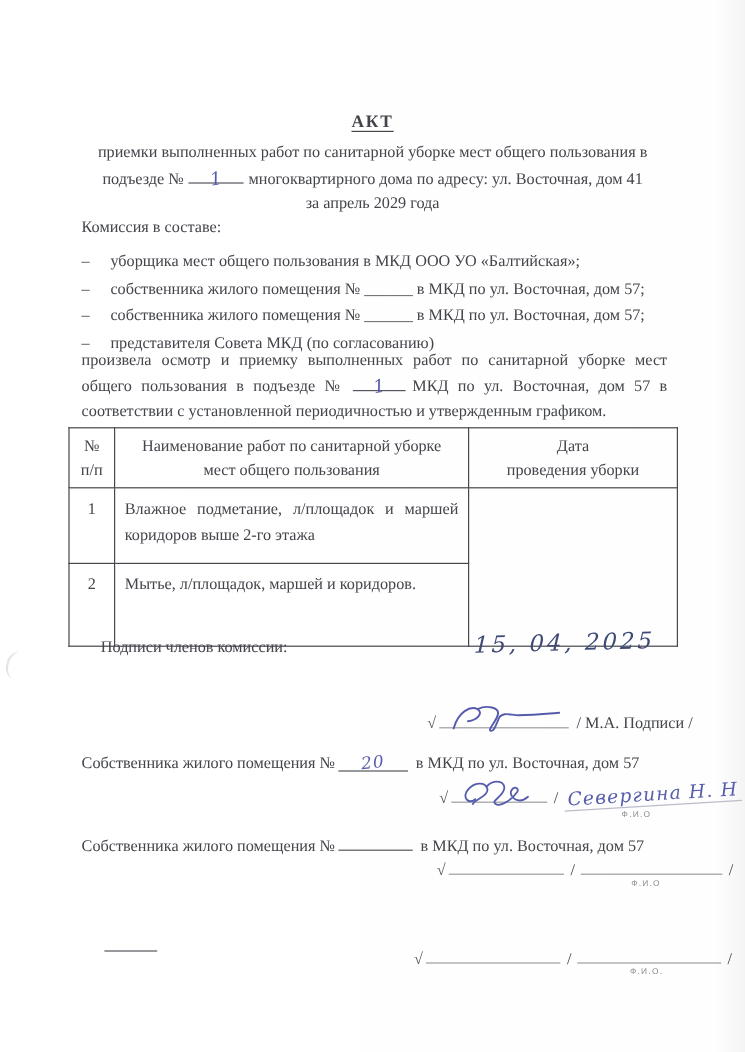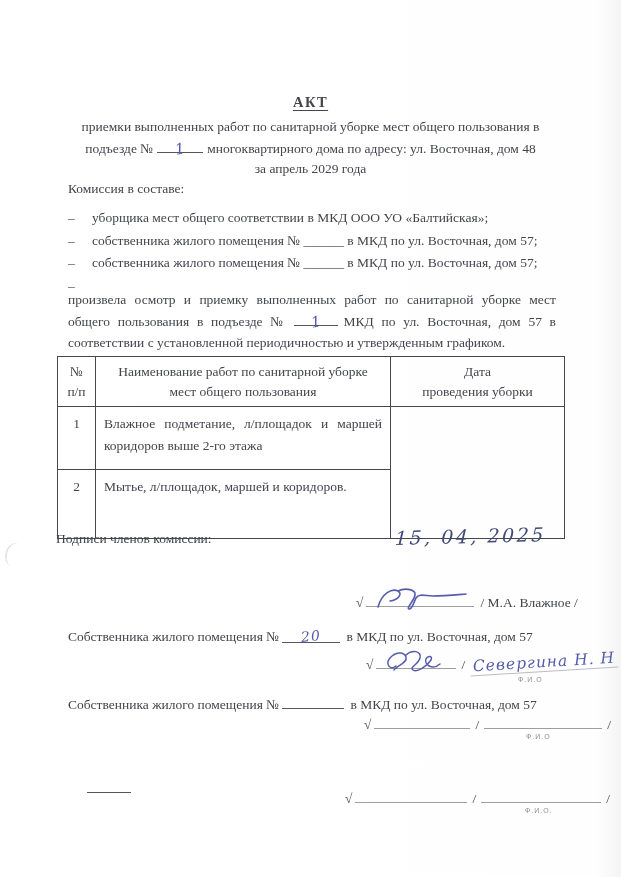--- a/index.html
+++ b/index.html
@@ -39,21 +39,21 @@
                    vertical-align:middle; white-space:pre-line; }
   .work-table td { padding:6px 8px; vertical-align:top; line-height:21.5px; }
   .td-num { text-align:center; padding:6px 2px; }
   .r1 td { height:50px; }
   .r1 .td-name { text-align:justify;margin-top:44px; }
   .r2 td { height:56px; }
   .td-date { position:relative; }
   .hw-date { position:absolute; left:4px; bottom:-9px; font-size:19px; color:#3f4977;
              letter-spacing:2.5px; white-space:nowrap; transform:rotate(-1.5deg) skewX(-4deg); }
   
-  .sign-heading { position:absolute; top:531px; left:56px; }
+  .sign-heading { position:absolute; top:531px; left:84px; }
   .sig-label { position:absolute; left:68px; white-space:nowrap; }
   .b0 { top:561px; } .b1 { top:628px; } .b2 { top:694px; } .b3 { top:762px; white-space:pre-wrap; }
   .sigrow { position:absolute; white-space:nowrap; height:18px; }
   .check { color:#55565c; margin-right:3px; }
   .sigline { display:inline-block; border-bottom:1px solid #9d9da2; height:14px;
              position:relative; vertical-align:baseline; }
   .sig-svg { position:absolute; left:6px; bottom:-7px; }
   .signame { margin-left:6px; }
   .slash { margin:0 5px; }
   .sig1 { top:592px; left:356px; } .sig1 .sigline { width:108px; }
@@ -74,42 +74,43 @@
 </head>
 <body>
 
 <div class="doc">
 
   <div class="title">АКТ</div>
 
   <div class="subtitle">
     <div>приемки выполненных работ по санитарной уборке мест общего пользования в</div>
     <div>
-      <span>подъезде №</span><span class="blank blank-entrance"><span class="hand hw-num">1</span></span><span>многоквартирного дома по адресу: ул. Восточная, дом 48</span>
+      <span>подъезде №</span><span class="blank blank-entrance"><span class="hand hw-num">1</span></span><span>многоквартирного дома по адресу: ул. Восточная, дом 41</span>
     </div>
     <div>за апрель 2029 года</div>
   </div>
 
   <div class="commission-heading">Комиссия в составе:</div>
 
   <div class="commission-list">
     <div class="li">
       <span class="dash">–</span>
-      <span>уборщика мест общего соответствии в МКД ООО УО «Балтийская»;</span>
+      <span>уборщика мест общего пользования в МКД ООО УО «Балтийская»;</span>
     </div>
     <div class="li">
       <span class="dash">–</span>
       <span>собственника жилого помещения № ______ в МКД по ул. Восточная, дом 57;</span>
     </div>
     <div class="li">
       <span class="dash">–</span>
       <span>собственника жилого помещения № ______ в МКД по ул. Восточная, дом 57;</span>
     </div>
     <div class="li">
       <span class="dash">–</span>
+      <span>представителя Совета МКД (по согласованию)</span>
     </div>
   </div>
 
   <div class="paragraph">
     <span>произвела осмотр и приемку выполненных работ по санитарной уборке мест общего пользования в подъезде №</span><span class="blank blank-entrance2"><span class="hand hw-num">1</span></span><span>МКД по ул. Восточная, дом 57 в соответствии с установленной периодичностью и утвержденным графиком.</span>
   </div>
 
   <table class="work-table">
     <colgroup>
         <col class="c1">
@@ -139,21 +140,21 @@
         <td class="td-name">Мытье, л/площадок, маршей и коридоров.</td>
       </tr>
     </tbody>
   </table>
 
   <div class="sign-heading">Подписи членов комиссии:</div>
 
   <div class="sigrow sig1">
     <span class="check">√</span><span class="sigline"><svg class="sig-svg" width="100" height="28" viewBox="0 0 100 28">
           <path d="M6 22 C10 8 20 3 26 6 C31 9 26 15 18 16 M26 6 C34 2 44 5 43 10 C42 16 34 23 37 24 C40 25 42 17 44 13 C47 8 54 11 60 11 C72 11 82 10 94 9" fill="none" stroke="#565cab" stroke-width="1.6" stroke-linecap="round"></path>
-        </svg></span><span class="signame">/ М.А. Влажное /</span>
+        </svg></span><span class="signame">/ М.А. Подписи /</span>
   </div>
 
   <div class="sig-label b1">
     <span>Собственника жилого помещения №</span><span class="blank blank-apt"><span class="hand hw-apt">20</span></span> <span>в МКД по ул. Восточная, дом 57</span>
   </div>
   <div class="sigrow sig2">
     <span class="check">√</span><span class="sigline"><svg class="sig-svg" width="64" height="28" viewBox="0 0 64 28">
           <path d="M14 19 C8 24 3 17 8 11 C13 5 22 4 24 10 C26 16 14 19 12 23 M24 8 C30 2 40 4 38 11 C36 18 27 20 31 23 C35 26 45 19 49 13 C51 9 46 8 44 12 C42 17 50 24 58 17" fill="none" stroke="#565cab" stroke-width="1.5" stroke-linecap="round"></path>
         </svg></span><span class="slash">/</span><span class="hand hw-name">Севергина Н. Н</span>
     <span class="fio">Ф.И.О</span>

